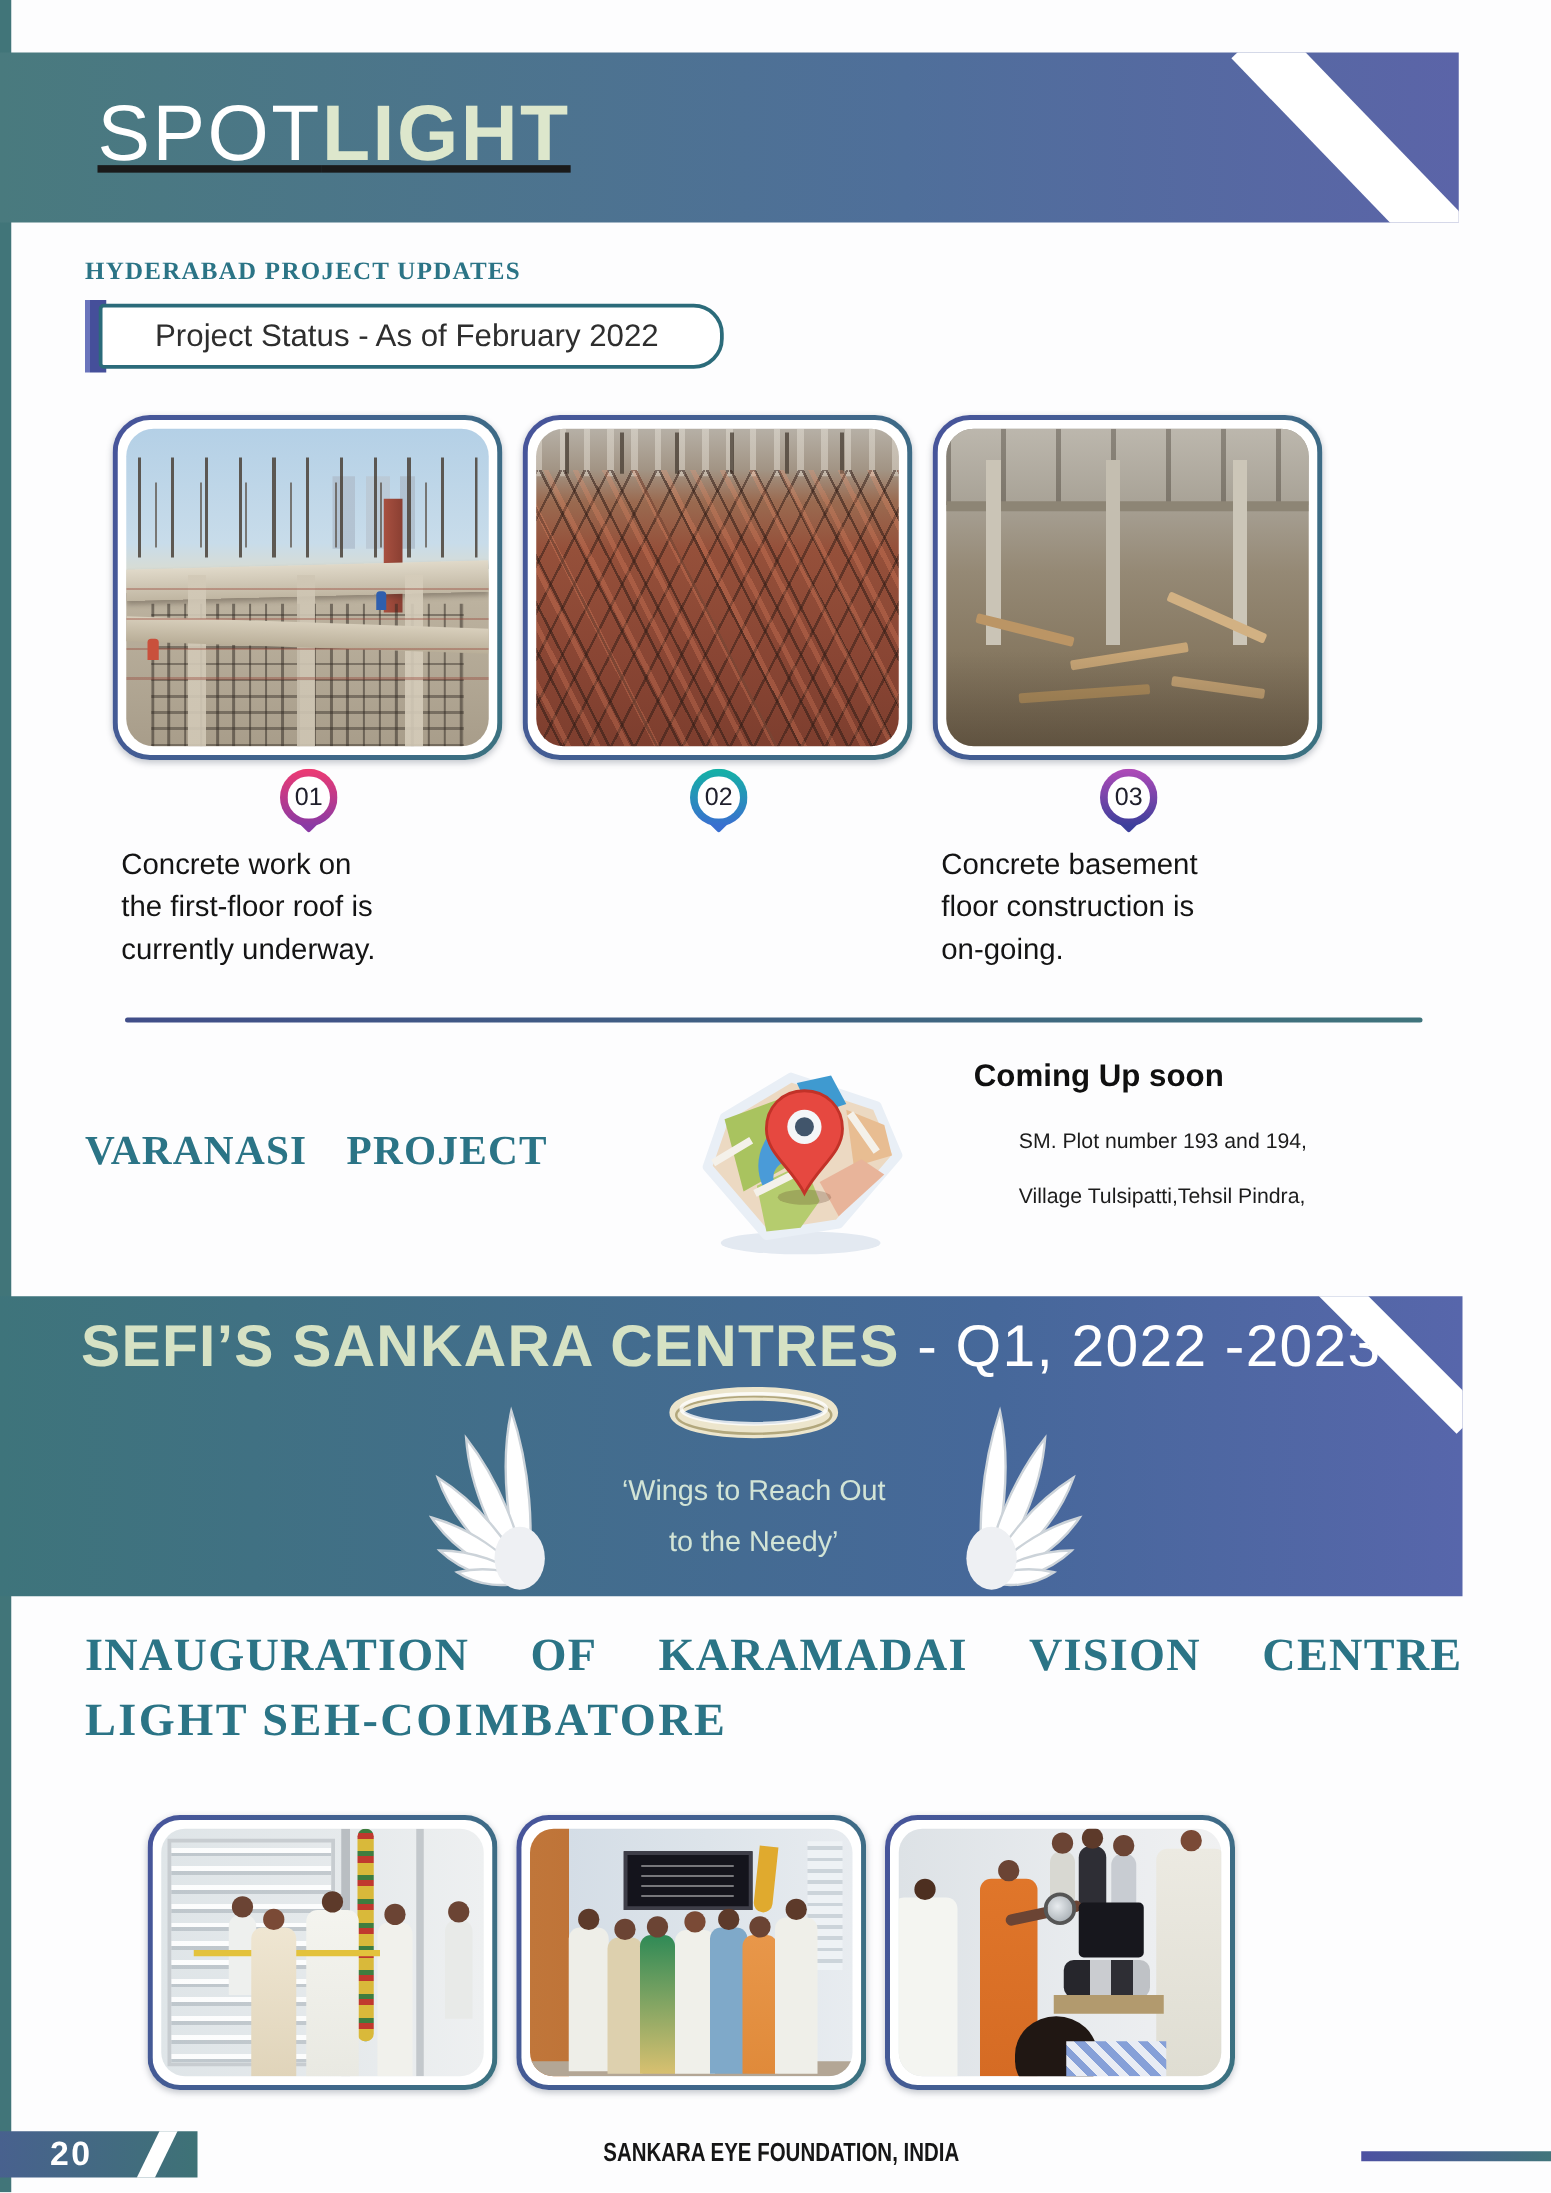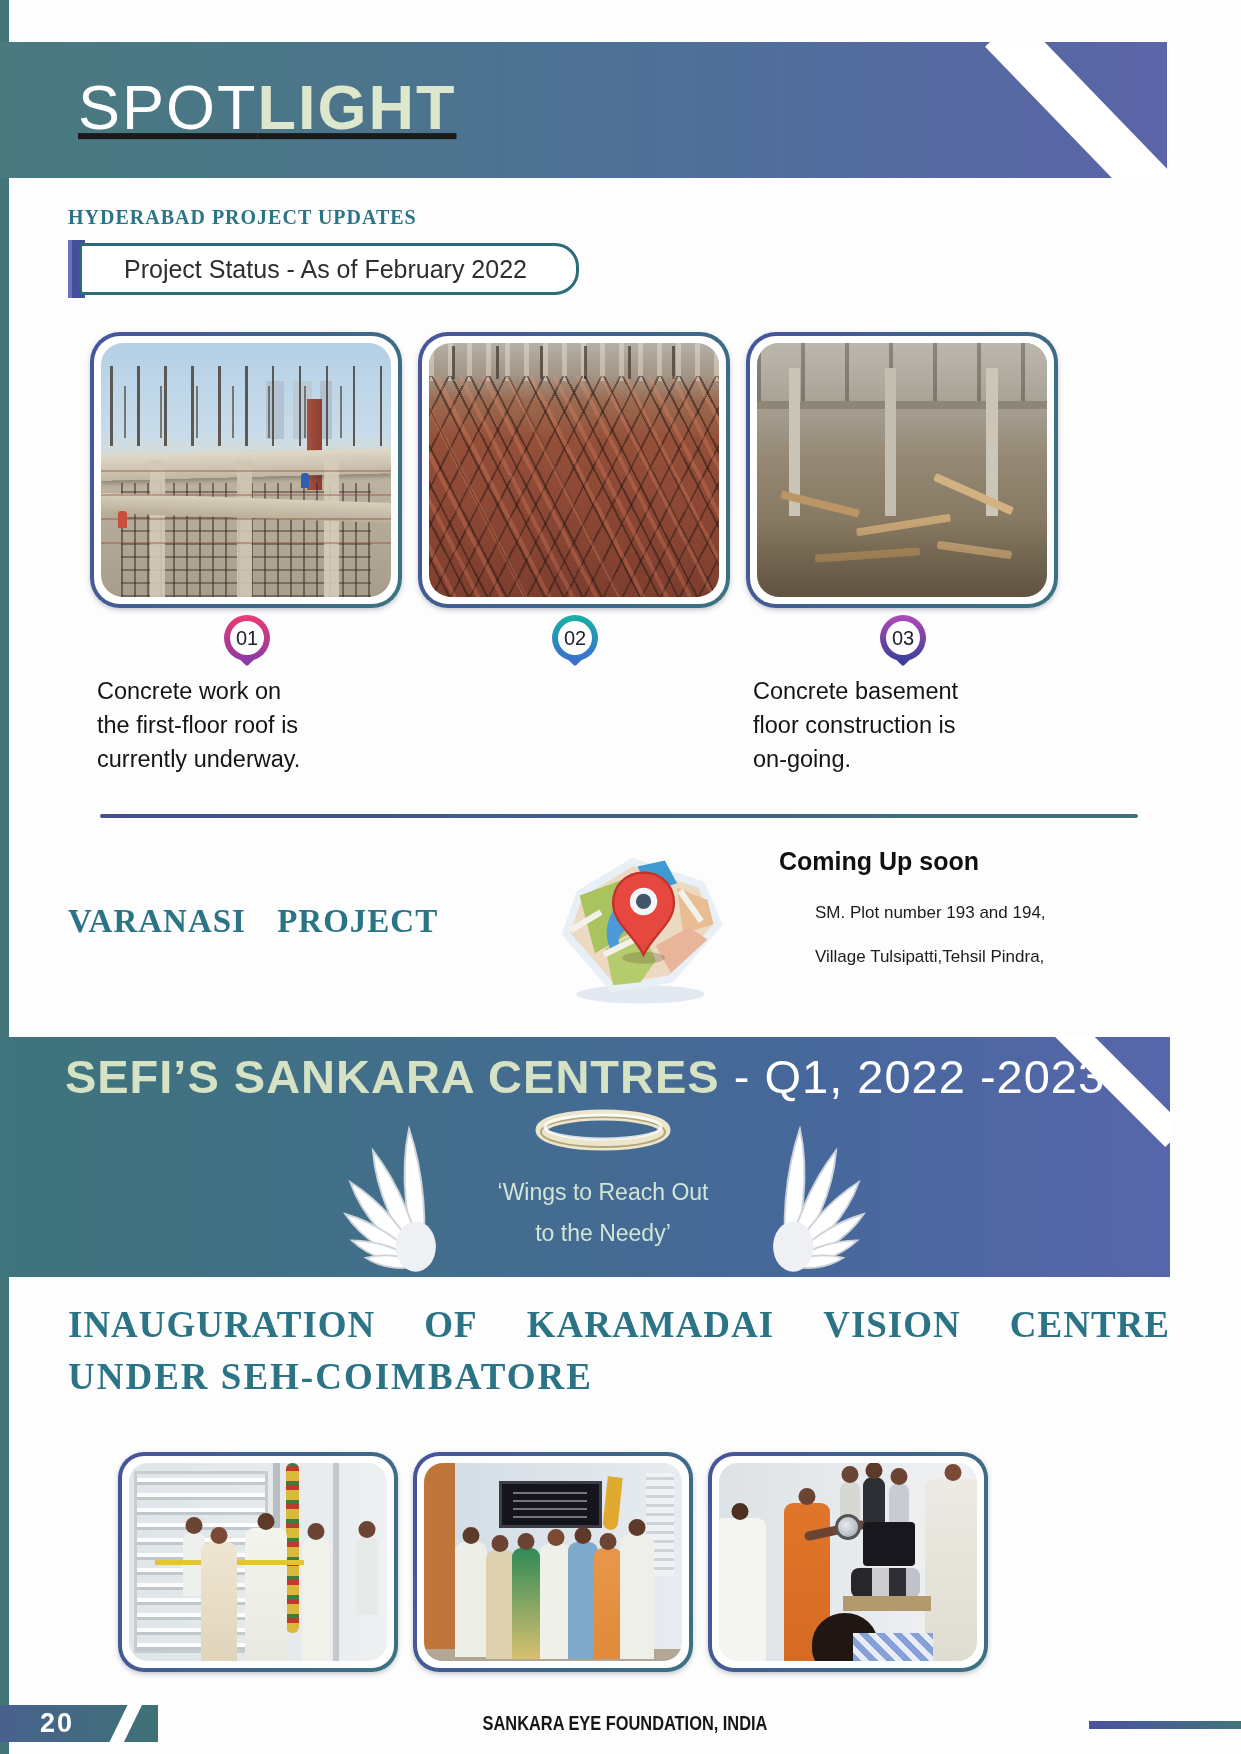--- a/index.html
+++ b/index.html
@@ -360,21 +360,21 @@
   </div>
 
   <div class="kar-heading">
     <div class="kar-line1">
       <span>INAUGURATION</span>
       <span>OF</span>
       <span>KARAMADAI</span>
       <span>VISION</span>
       <span>CENTRE</span>
     </div>
-    <div class="kar-line2">UNDER SEH-COIMBATORE</div>
+    <div class="kar-line2">LIGHT SEH-COIMBATORE</div>
   </div>
 
   <div class="photo-frame row2 f4">
     <div class="photo-inner p4">
       <div class="art p4-blinds"></div>
       <div class="art p4-jamb1"></div>
       <div class="art p4-jamb2"></div>
       <div class="fig p4-fig-bg1"></div>
       <div class="fig p4-fig-bg2"></div>
       <div class="art p4-garland"></div>

